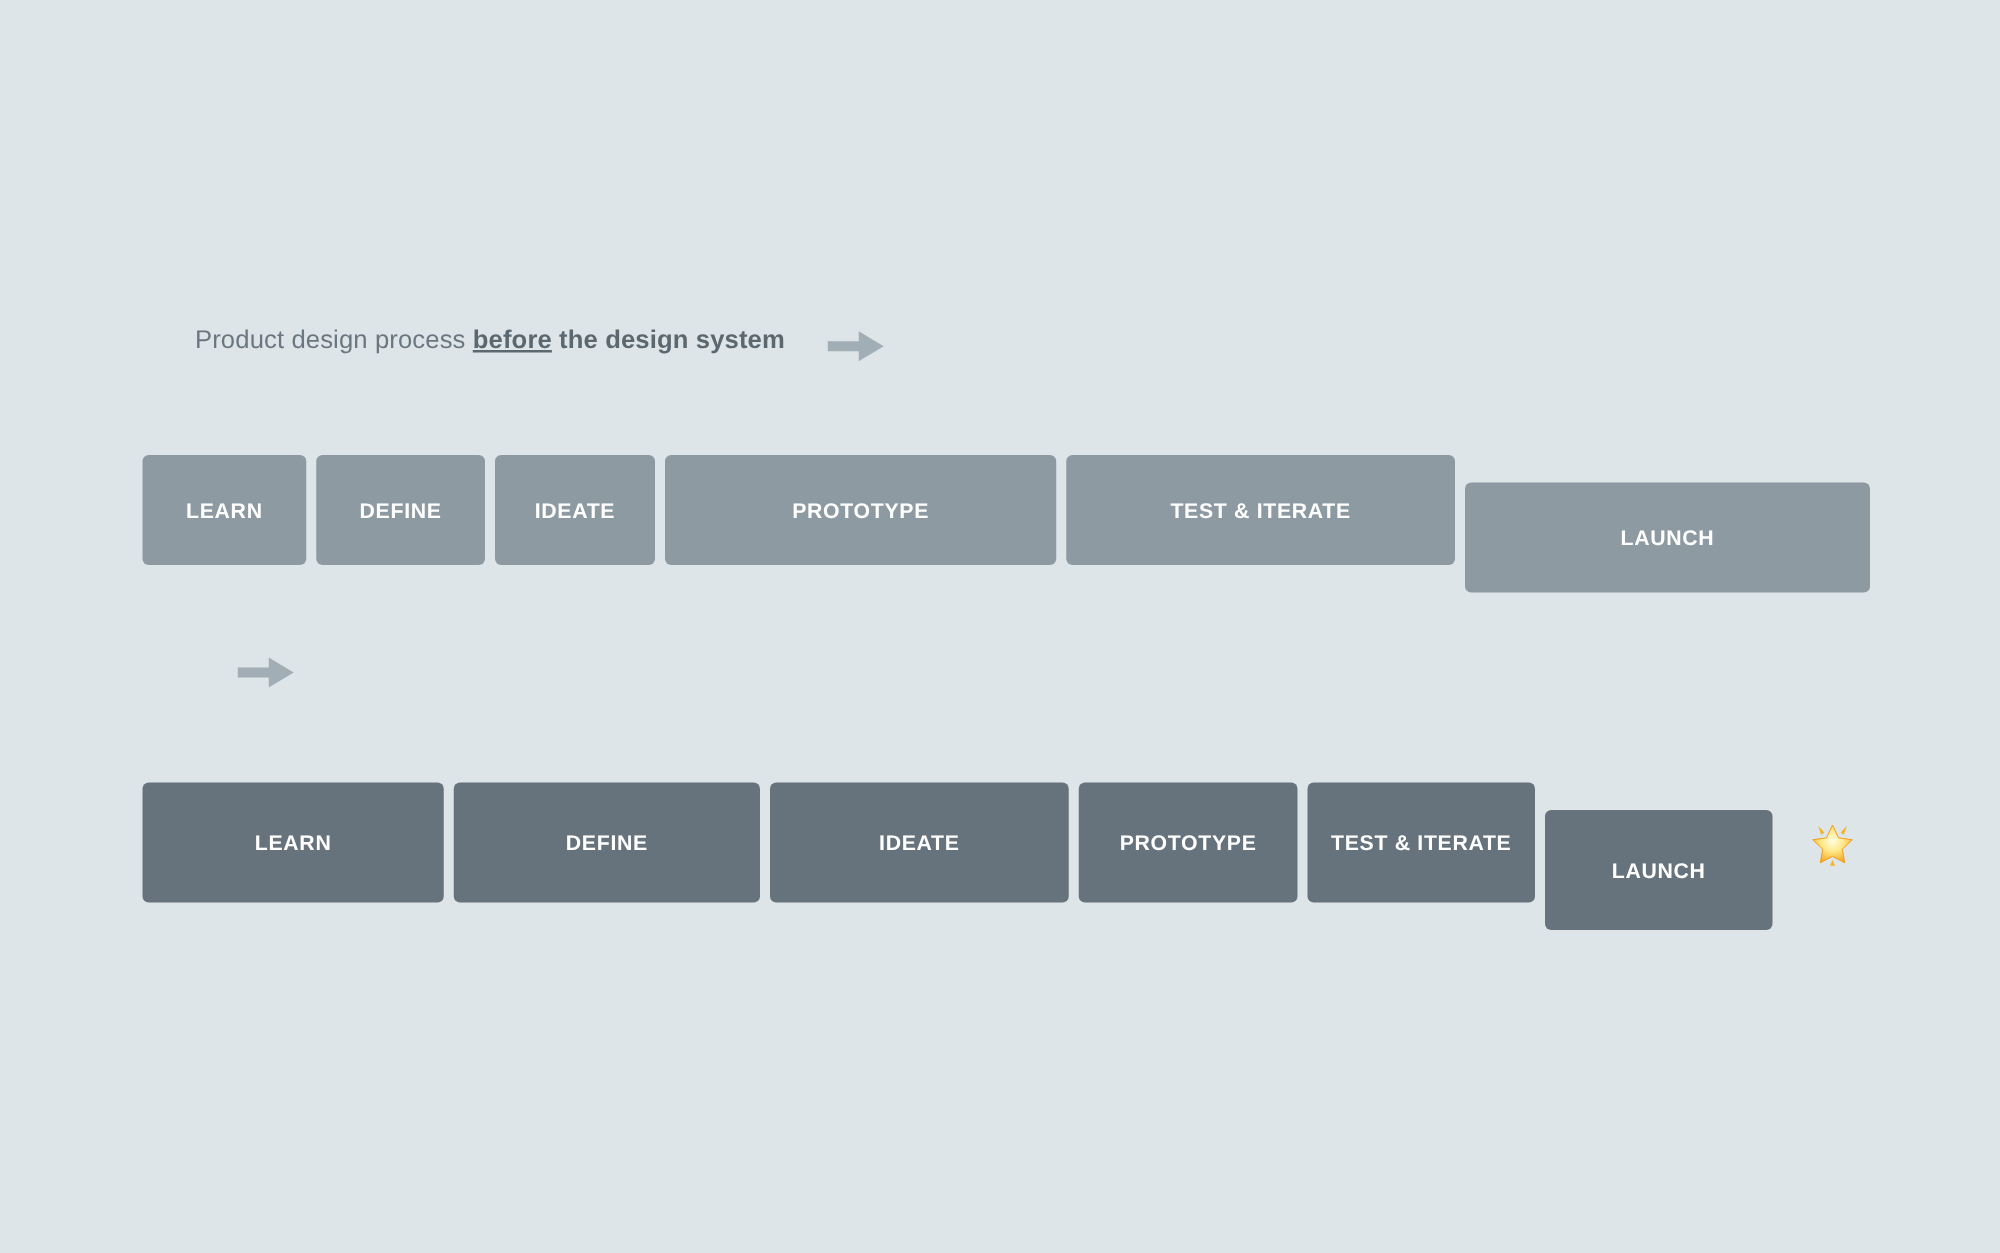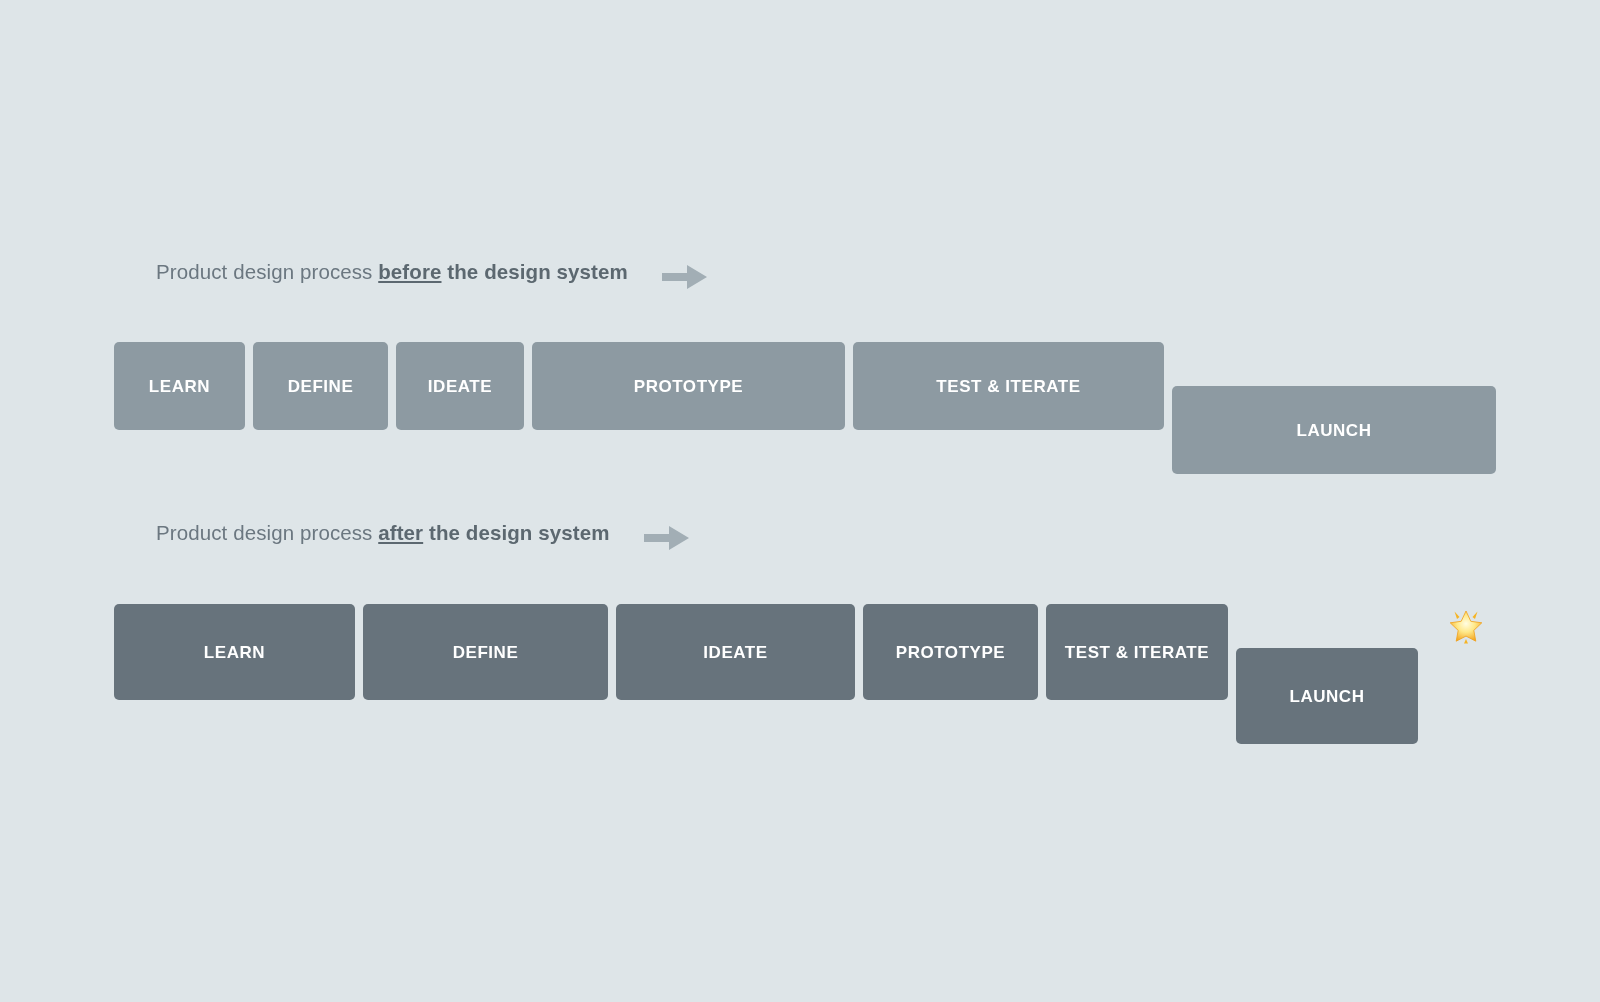--- a/index.html
+++ b/index.html
@@ -59,21 +59,21 @@
     height: 30px;
     flex: 0 0 auto;
   }
   .arrow-icon svg { display: block; }
 
   
   .stage-row {
     position: absolute;
     left: 114px;
     display: flex;
-    align-items: flex-start;
+    align-items: center;
   }
   #row-before { top: 80px; }
   #row-after  { top: 81px; }
 
   .stage-box {
     border-radius: 5px;
     display: flex;
     align-items: center;
     justify-content: center;
     box-sizing: border-box;
@@ -153,21 +153,20 @@
       </div>
       <div class="stage-box b-launch">
         <span class="stage-label">LAUNCH</span>
       </div>
     </div>
   </div>
 
   <div class="section" id="section-after">
 
     <div class="caption-row">
-      <div class="caption-text"><span>Product design process </span><span class="kw">after</span><span class="tail"> the design system</span></div>
 
       <span class="arrow-icon">
         <svg width="46" height="30" viewBox="0 0 46 30" xmlns="http://www.w3.org/2000/svg">
           <path d="M0 11 L25 11 L25 3 L45 15 L25 27 L25 19 L0 19 Z" fill="#a2aeb5"></path>
         </svg>
       </span>
     </div>
 
     <div class="stage-row row-after" id="row-after">
       <div class="stage-box a-learn">

